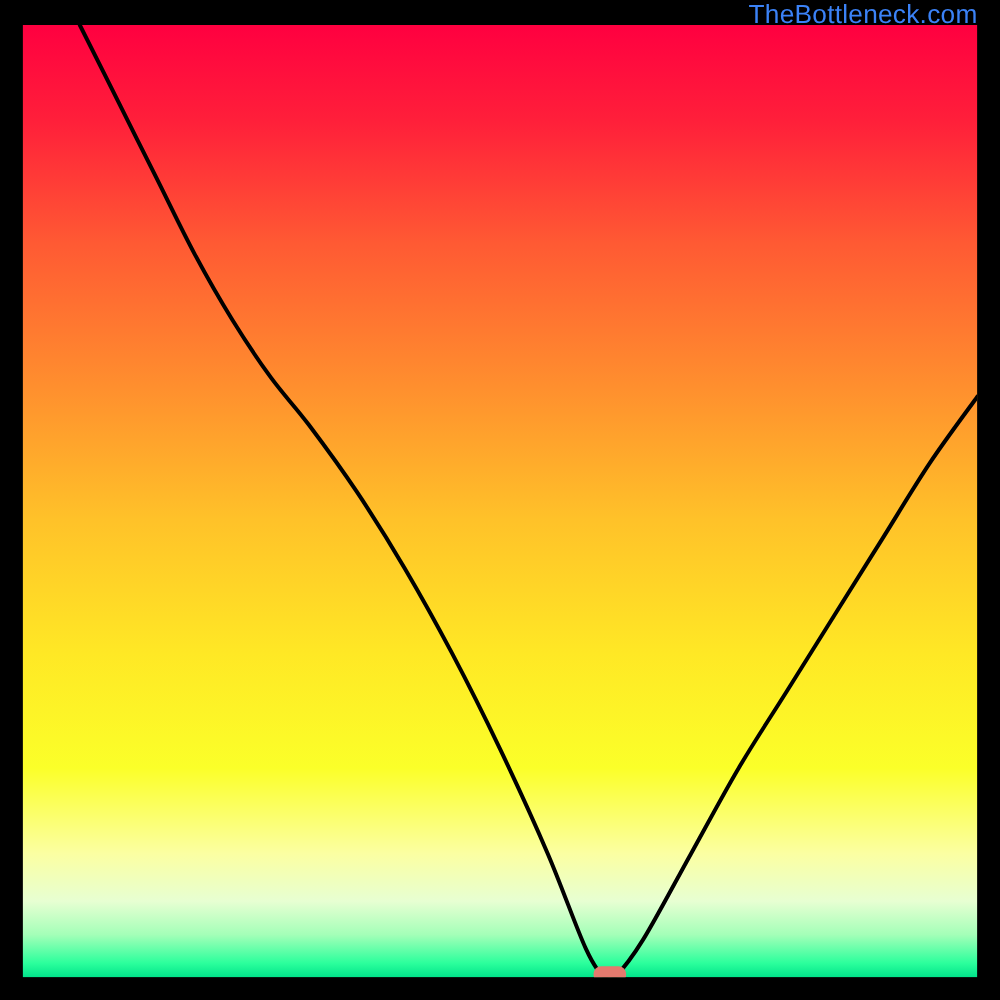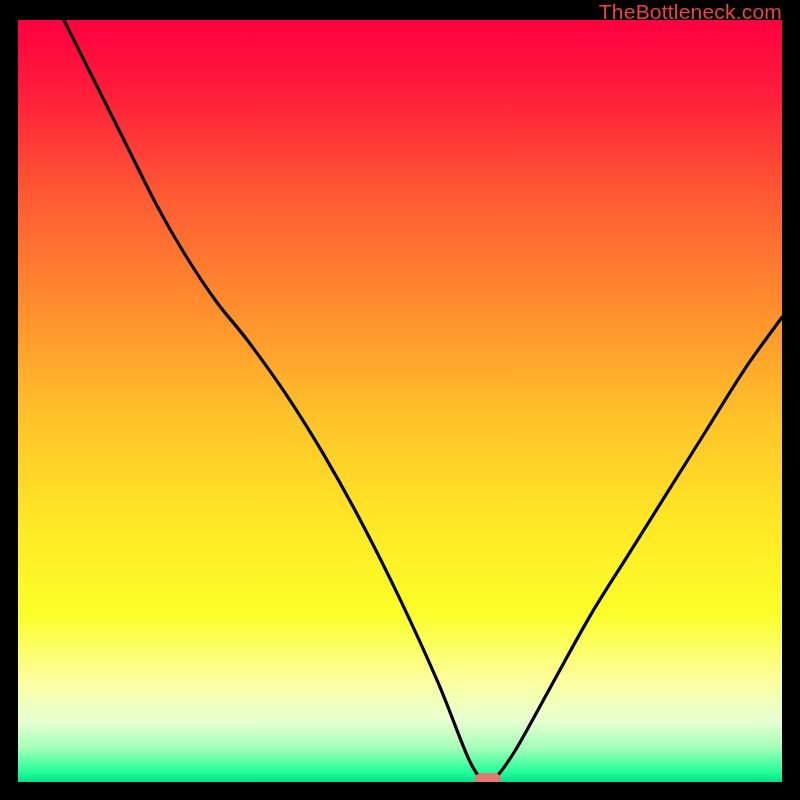--- a/index.html
+++ b/index.html
@@ -26,21 +26,21 @@
     height: 762px;
     overflow: hidden;
   }
   .watermark {
     position: absolute;
     top: 0px;
     right: 18px;
     font-family: Arial, Helvetica, sans-serif;
     font-size: 21px;
     font-weight: 500;
-    color: #ef4444;
+    color: #3b82f6;
     letter-spacing: 0.2px;
     z-index: 5;
     user-select: none;
   }
   svg {
     display: block;
   }
 </style>
 </head>
 <body>

